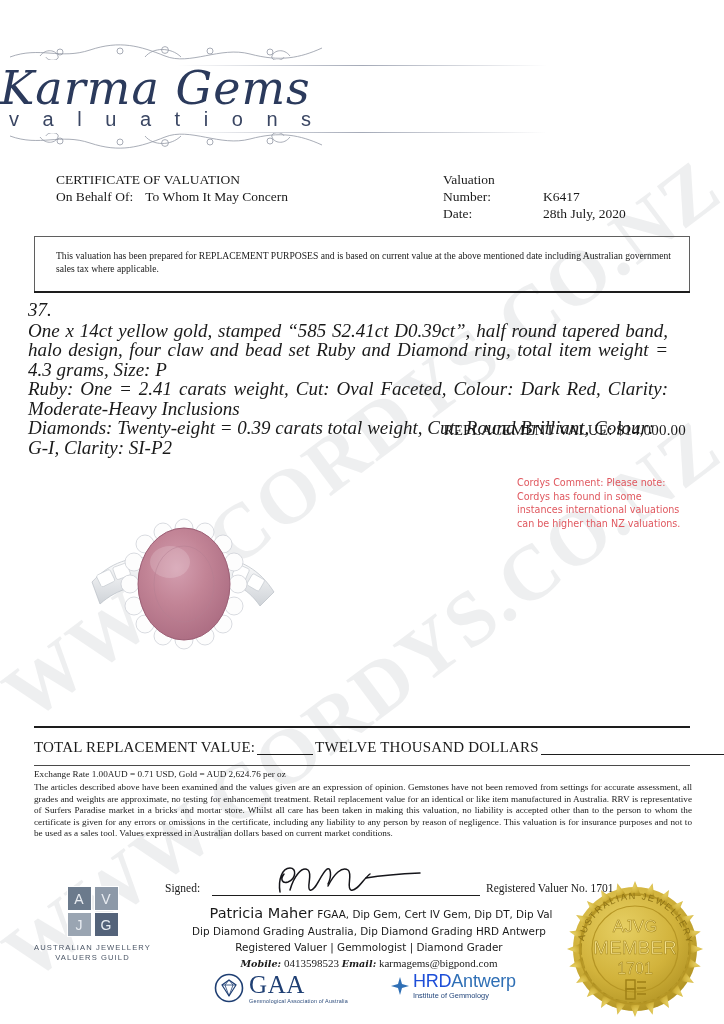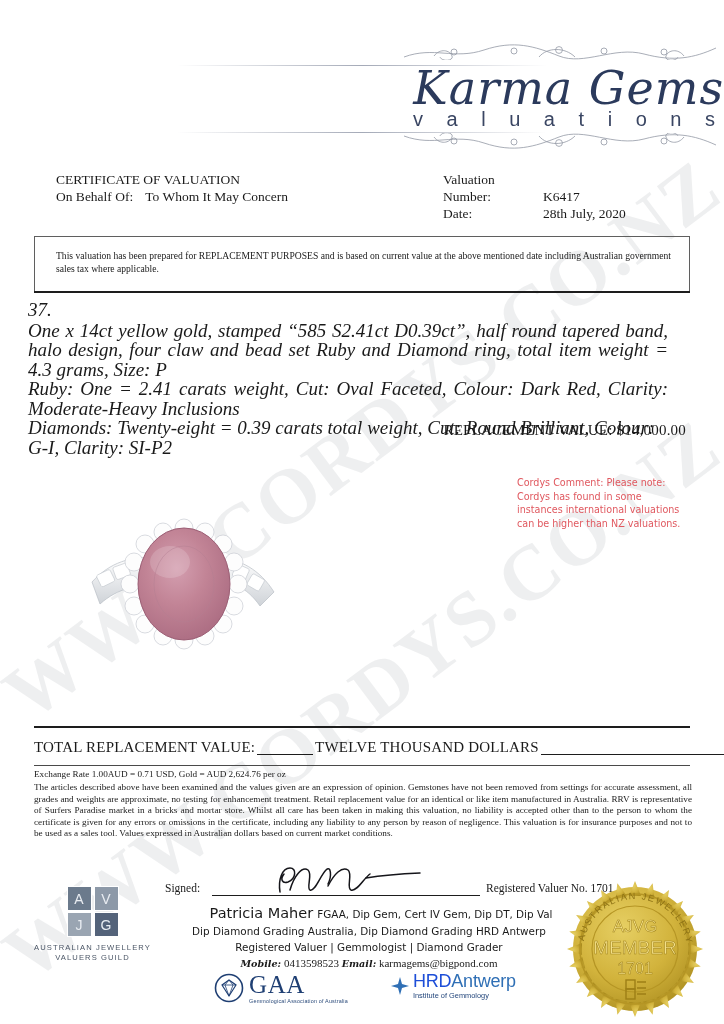--- a/index.html
+++ b/index.html
@@ -33,21 +33,21 @@
     z-index: 4;
   }
   .watermark.wm2 { top: 700px; }
 
   
   .logo-block {
     position: absolute;
     left: 0; right: 0;
     top: 44px;
     height: 105px;
-    text-align: right;
+    text-align: left;
   }
   .orn {
     width: 330px;
     height: 16px;
     margin: 0 auto;
     opacity: .75;
   }
   .logo-script {
     font-family: "DejaVu Serif", serif;
     font-style: italic;

